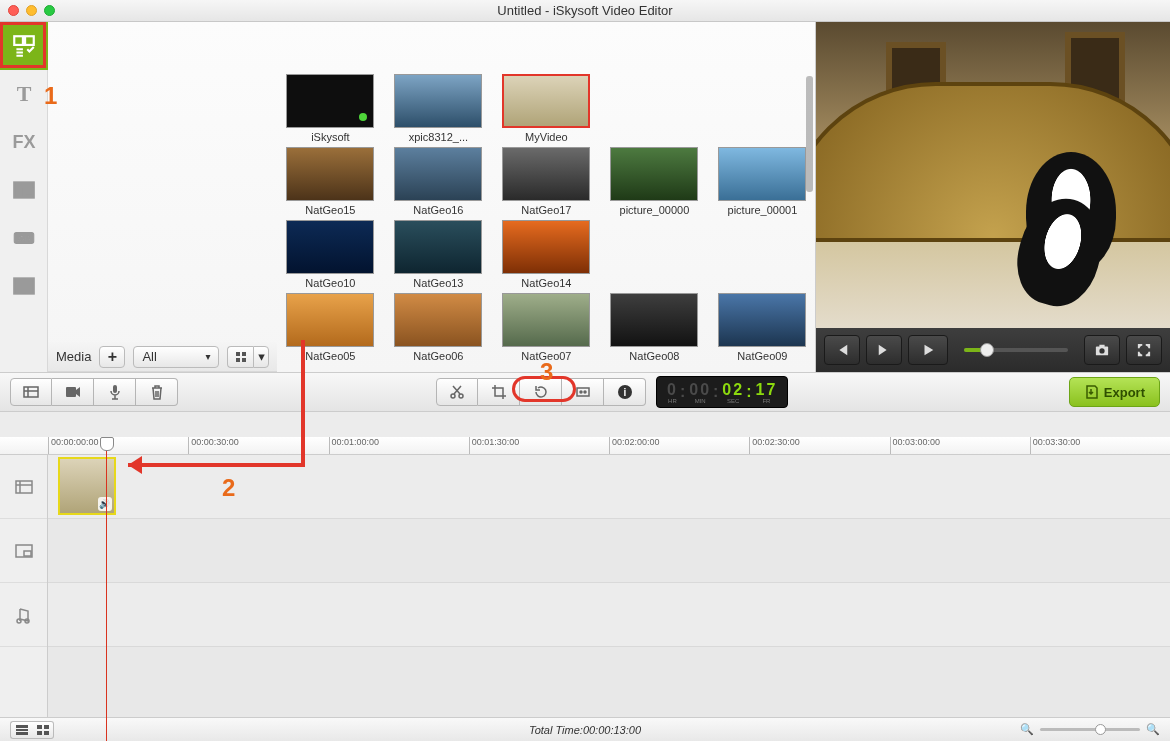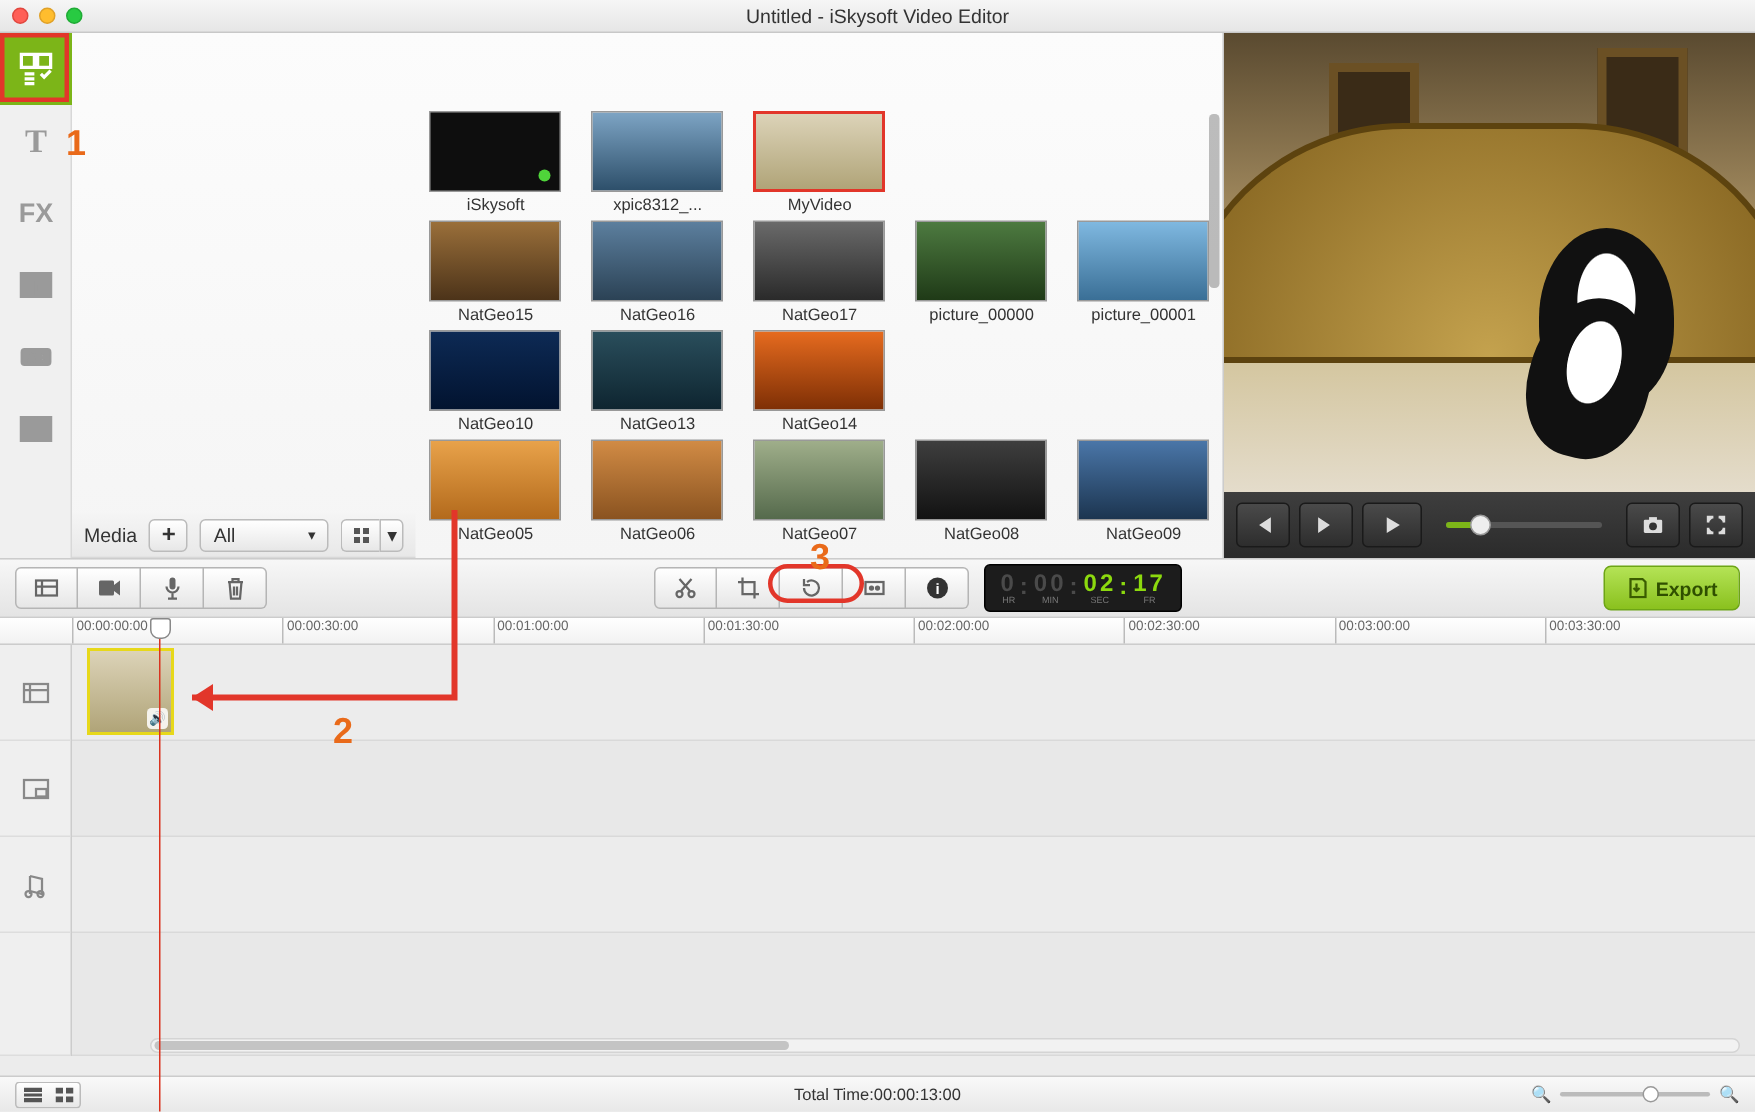--- a/index.html
+++ b/index.html
@@ -62,40 +62,40 @@
 .grp .tbtn:last-child{border-radius:0 4px 4px 0;}
 .tc-display { margin-left: 6px; height: 32px; background: #1c1c1c; border: 1px solid #000; border-radius: 4px; display: flex; align-items: center; padding: 0 8px; font-family: "Courier New", monospace;}
 .tc-seg { color: #4a4a4a; font-size: 16px; letter-spacing: 2px; font-weight: bold; text-align: center;}
 .tc-seg.active { color: #8cd90e;}
 .tc-lbl { font-size: 6px; color: #777; letter-spacing: 0; margin-top:-1px;}
 .tc-col { display:flex; flex-direction:column; align-items:center; margin: 0 2px;}
 .spacer { flex: 1; }
 .export-btn { height: 30px; padding: 0 14px; background: linear-gradient(#b4e356,#8ac11e); border: 1px solid #6da516; border-radius: 5px; color: #2f4f00; font-size: 13px; font-weight: bold; display:flex; align-items:center; gap:6px;}
 
 
-.ruler { height: 18px; background: linear-gradient(#fff,#f2f2f2); border-bottom: 1px solid #ccc; display:flex; position: relative; padding-left: 48px;}
+.ruler { height: 18px; background: linear-gradient(#fff,#f2f2f2); border-bottom: 1px solid #ccc; display:flex; position: relative; padding-left: 48px; margin-top: 25px;}
 .ruler .tick { flex: 1; font-size: 9px; color: #666; border-left: 1px solid #bbb; padding-left: 2px; position: relative;}
 .playhead { position: absolute; top: -18px; bottom: -280px; left: 58px; width: 1px; background: #d9331f; z-index: 5;}
 .playhead::before { content:""; position:absolute; top:0; left:-6px; width:12px; height:12px; background:#fff; border:1px solid #888; border-radius: 2px 2px 6px 6px;}
 
 
 .tracks { height: 274px; background: #e9e9e9; display:flex; position: relative;}
 .track-labels { width: 48px; background: #efefef; border-right: 1px solid #ccc;}
 .track-label { height: 64px; display:flex; align-items:center; justify-content:center; border-bottom: 1px solid #ddd; color:#888;}
 .track-rows { flex: 1; position: relative;}
 .track-row { height: 64px; border-bottom: 1px solid #d9d9d9; background: #ececec; position: relative;}
 .track-row:nth-child(odd){background:#e8e8e8;}
 .clip { position: absolute; top: 2px; left: 10px; width: 58px; height: 58px; border: 2px solid #e7d81a; background: #5b87b5; overflow:hidden;}
 .clip .aud { position:absolute; right:2px; bottom:2px; width:14px; height:14px; background:rgba(255,255,255,0.85); border-radius:3px; font-size:9px; display:flex; align-items:center; justify-content:center;}
 .hscroll{ position:absolute; left:52px; right:10px; bottom:2px; height:10px; background:#f2f2f2; border:1px solid #d4d4d4; border-radius:5px;}
 .hscroll .bar{ position:absolute; left:2px; top:1px; bottom:1px; width:40%; background:#c4c4c4; border-radius:4px;}
 
 
 .status { position:absolute; bottom:0; left:0; right:0; height: 24px; background: linear-gradient(#f9f9f9,#e8e8e8); border-top:1px solid #ccc; display:flex; align-items:center; font-size:11px; color:#333; padding:0 10px; gap:10px;}
-.status .center { position:absolute; left:0; right:0; text-align:center;}
+.status .center { position:absolute; left:0; right:0; text-align:center;font-style:italic;}
 .zoom { margin-left:auto; display:flex; align-items:center; gap:6px;}
 .zoom-track { width:100px; height:3px; background:#bbb; border-radius:2px; position:relative;}
 .zoom-knob { position:absolute; top:-4px; left:55%; width:11px; height:11px; background:#fff; border:1px solid #999; border-radius:50%;}
 
 
 .anno { position:absolute; color:#e96a1a; font-weight:bold; font-size:24px; z-index:20; pointer-events:none;}
 .anno-box { position:absolute; border:3px solid #e2362a; z-index:19; pointer-events:none;}
 .anno-oval { position:absolute; border:3px solid #e2362a; border-radius: 16px; z-index:19; pointer-events:none;}
 .arrow-svg { position:absolute; z-index:19; pointer-events:none;}
 

